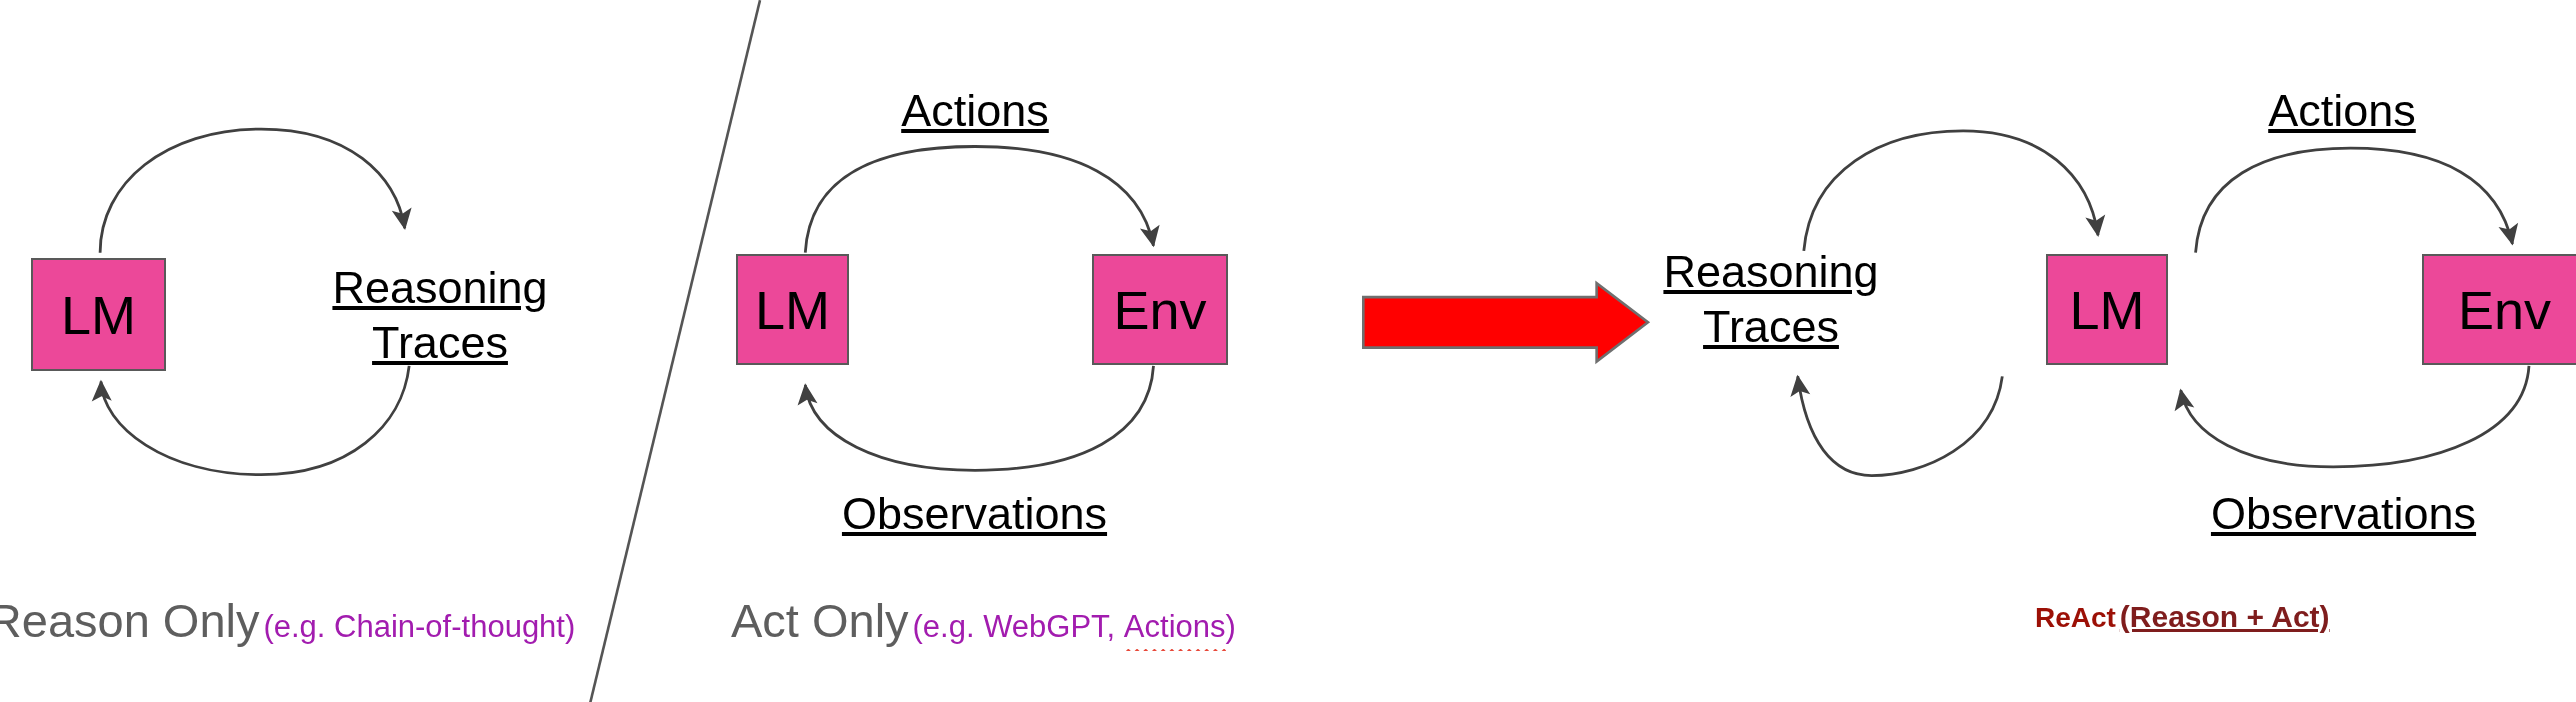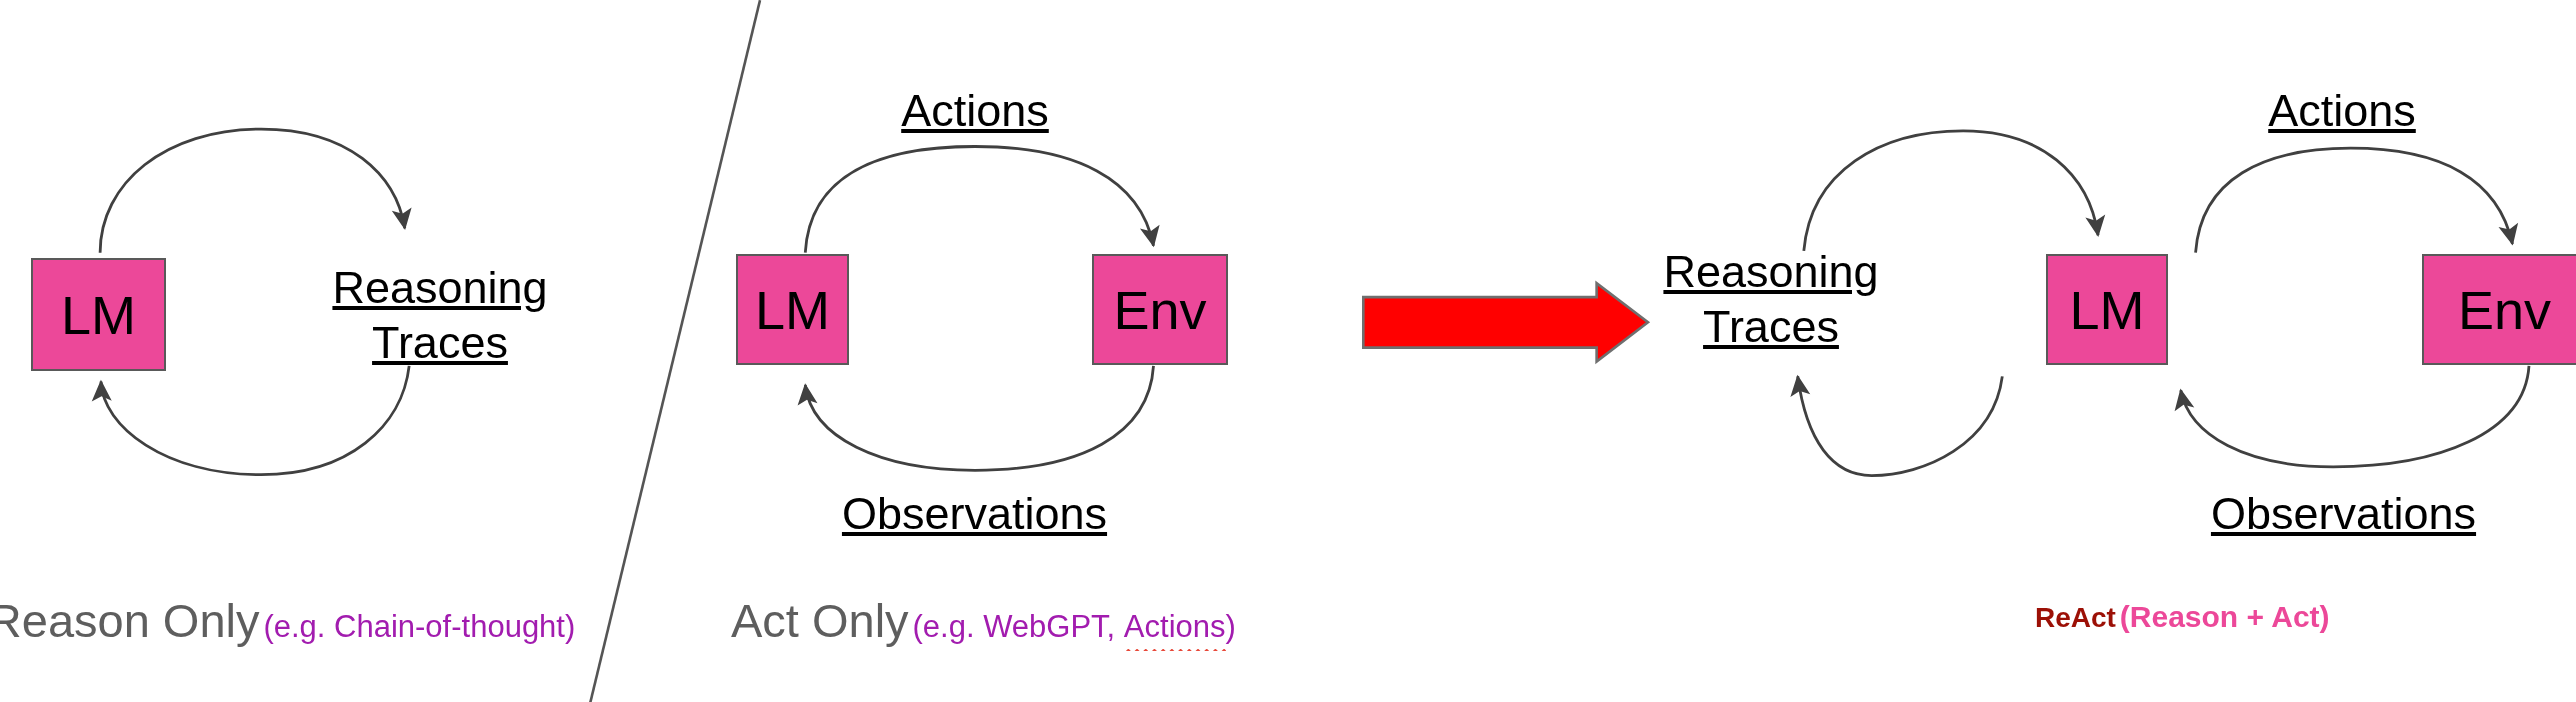--- a/index.html
+++ b/index.html
@@ -65,24 +65,25 @@
     font-size: 31px;
     font-family: "Liberation Sans", sans-serif;
   }
   .cap-react-main {
     color: #9c1006;
     font-size: 28px;
     font-weight: bold;
     font-family: "Liberation Sans", sans-serif;
   }
   .cap-react-sub {
-    color: #ec4899;
+    color: #7f1d1d;
     font-size: 30px;
     font-weight: bold;
     font-family: "Liberation Sans", sans-serif;
+    text-decoration: underline;
   }
   .spell-wrap {
     position: relative;
     display: inline-block;
   }
   .spell-squiggle {
     position: absolute;
     left: 0;
     right: 0;
     bottom: -8.7px;

